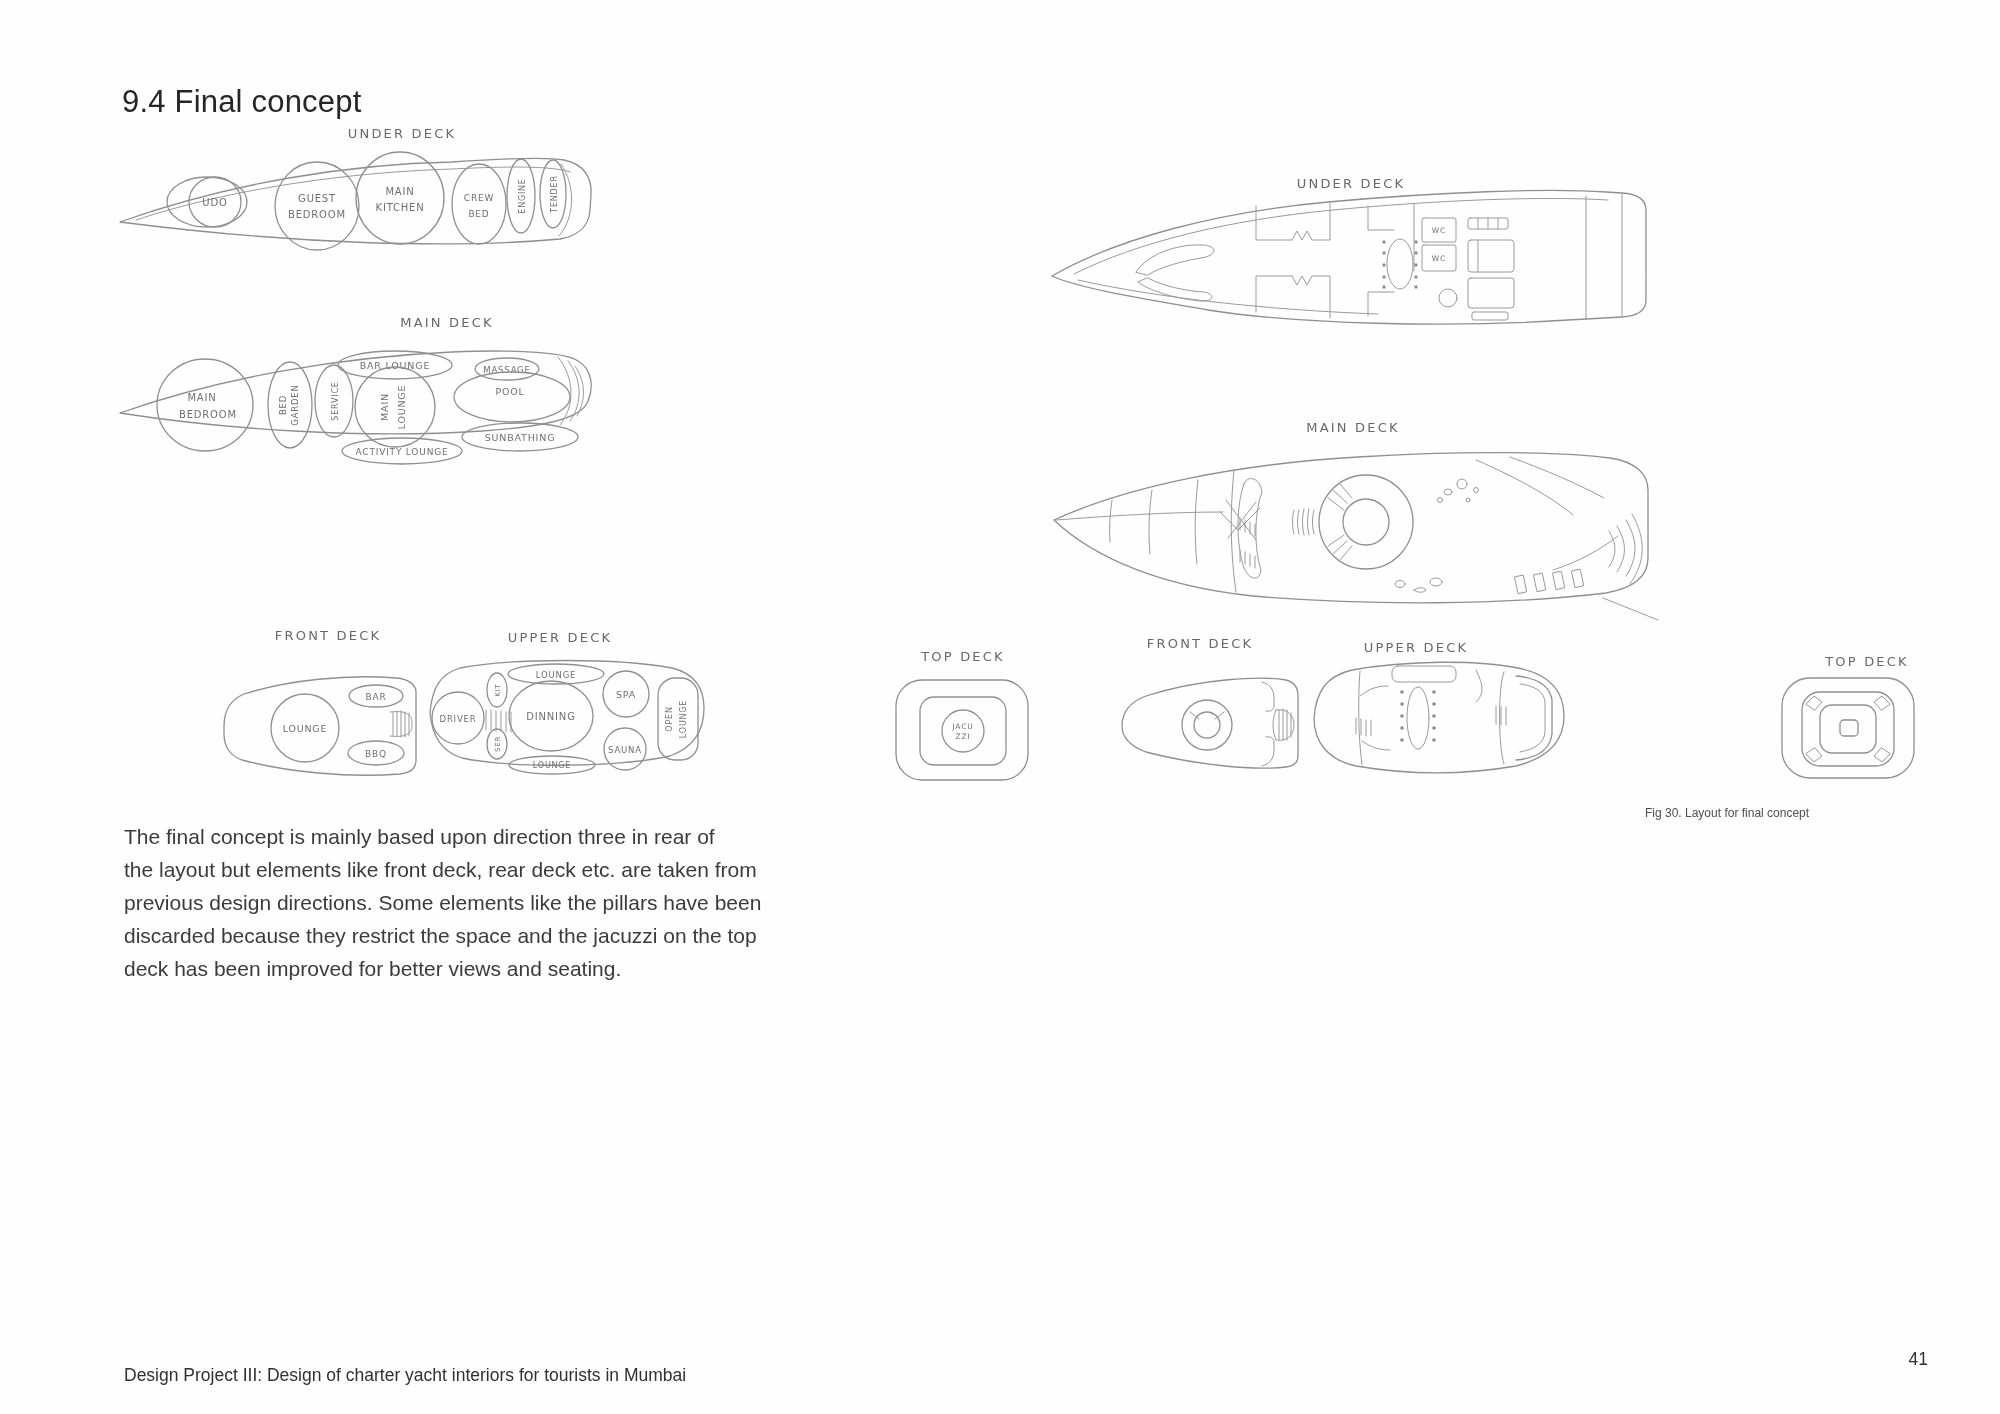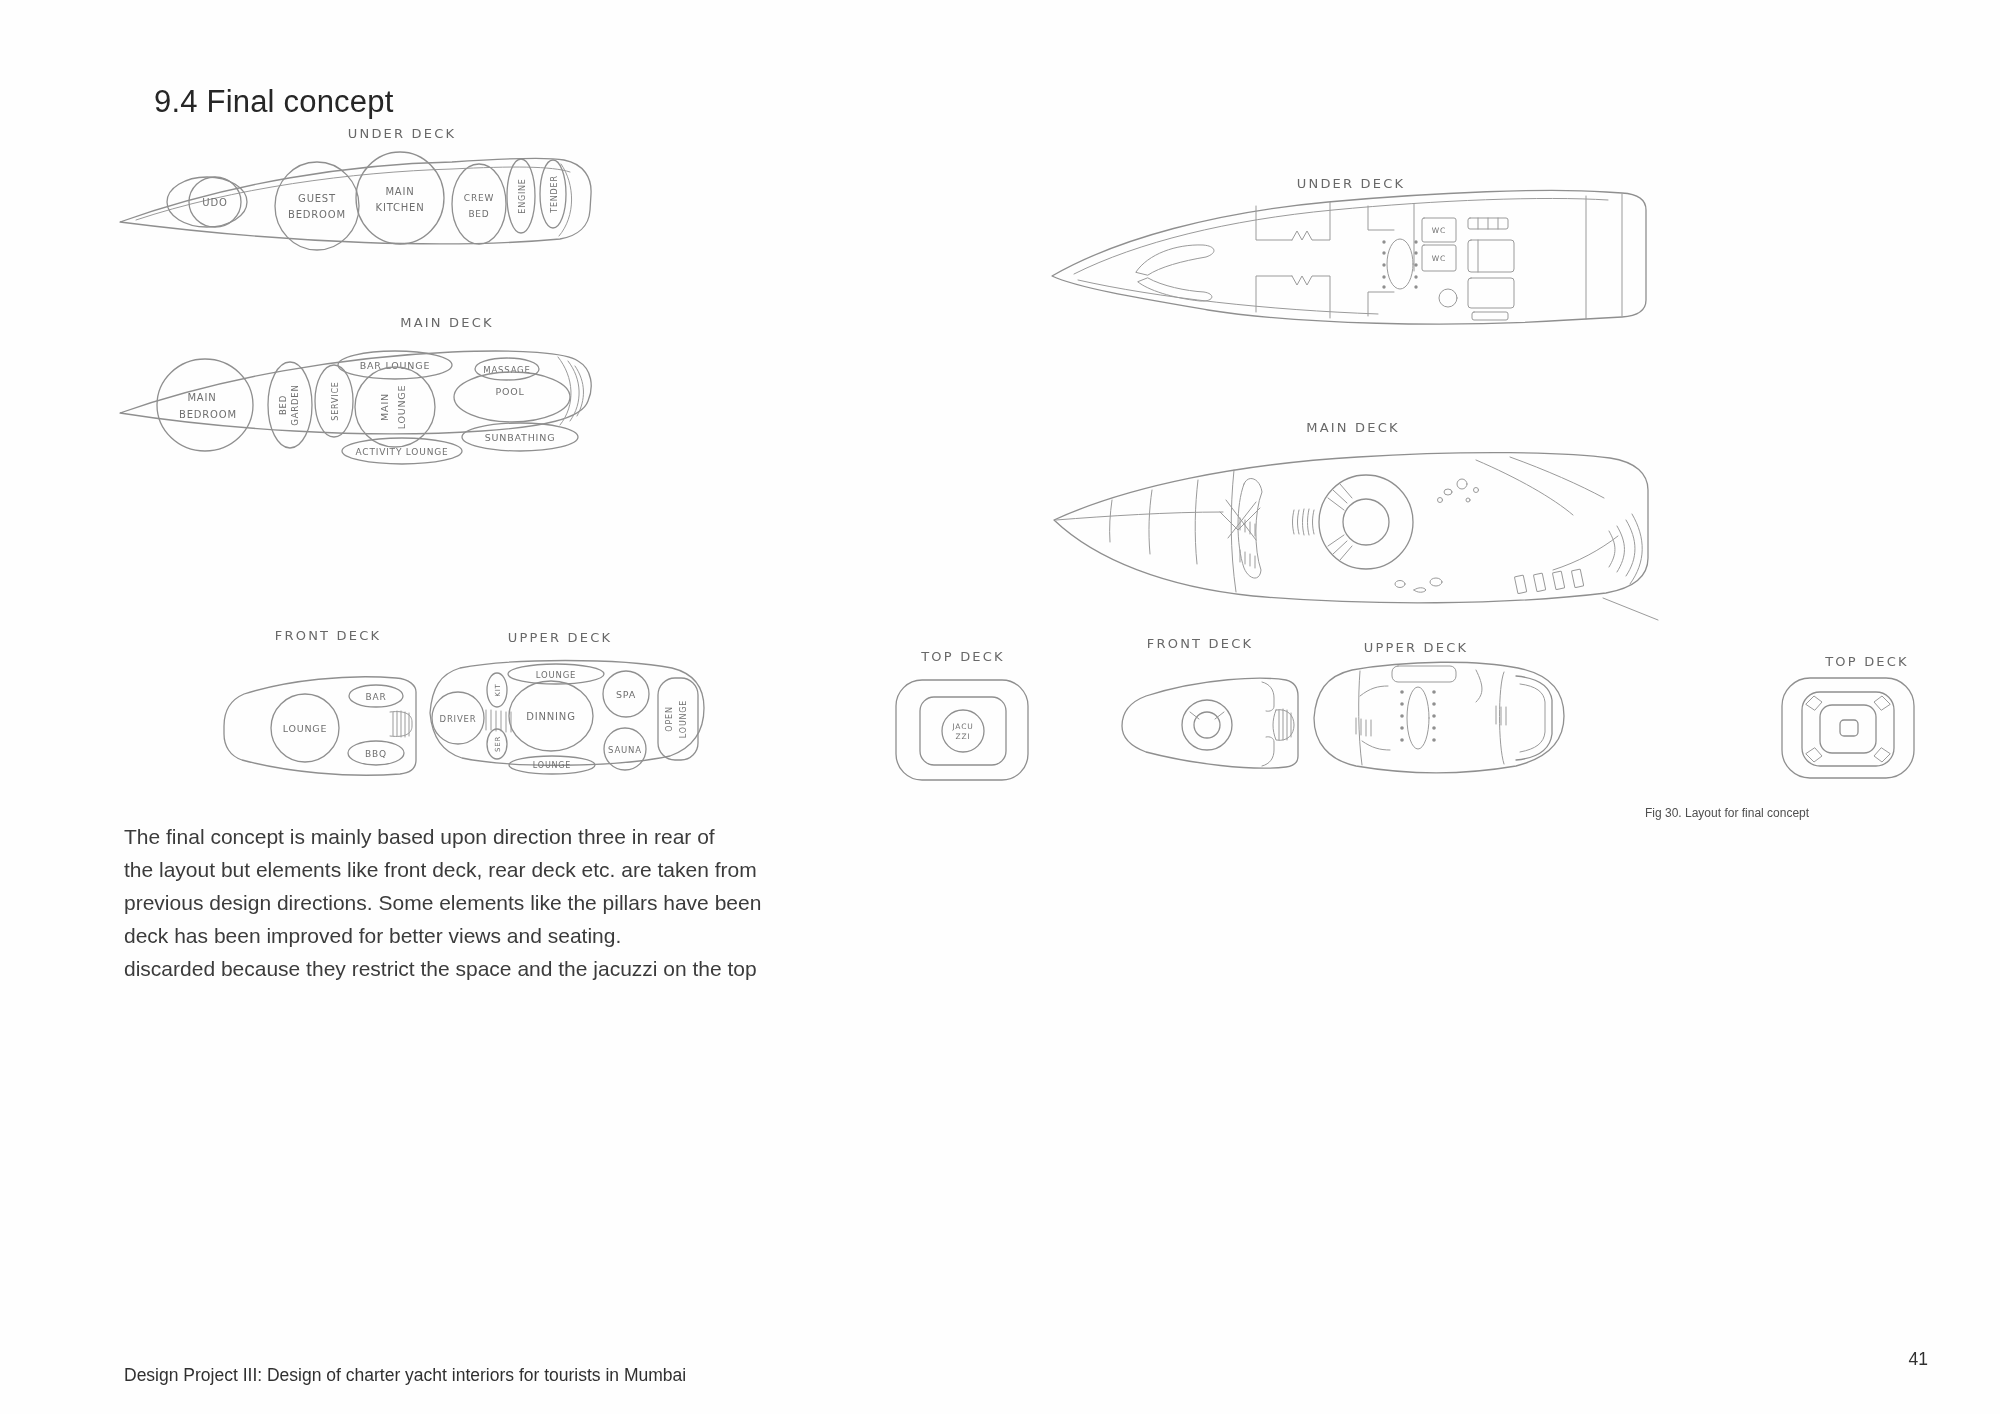--- a/index.html
+++ b/index.html
@@ -4,21 +4,21 @@
 <style>
   html,body{margin:0;padding:0;background:#ffffff;}
   #page{position:relative;width:2000px;height:1414px;background:#fefefe;overflow:hidden;
         font-family:"Liberation Sans",sans-serif;color:#3c3c3c;}
   .sk{position:absolute;overflow:visible;}
   .pc{fill:none;stroke:#8f8f8f;stroke-width:1.3;stroke-linecap:round;stroke-linejoin:round;}
   .pct{fill:none;stroke:#9a9a9a;stroke-width:1;stroke-linecap:round;stroke-linejoin:round;}
   .dot{fill:#8f8f8f;stroke:none;}
   .hw{font-family:"DejaVu Sans",sans-serif;fill:#6f6f6f;text-anchor:middle;letter-spacing:0.8px;}
   .hwt{font-family:"DejaVu Sans",sans-serif;fill:#686868;text-anchor:middle;letter-spacing:2.2px;}
-  #page-title{position:absolute;left:122px;top:84px;font-size:31px;color:#262626;letter-spacing:0.2px;margin-left:32px;}
+  #page-title{position:absolute;left:122px;top:84px;font-size:31px;color:#262626;letter-spacing:0.2px;}
   #body-text{position:absolute;left:124px;top:820px;font-size:21px;line-height:33px;color:#3b3b3b;}
   #fig-caption{position:absolute;left:1645px;top:806px;font-size:12px;color:#4f4f4f;}
   #footer{position:absolute;left:124px;top:1349px;font-size:17.5px;color:#303030;margin-top:16px;}
   #page-num{position:absolute;right:72px;top:1349px;font-size:17.5px;color:#303030;}
 </style>
 </head>
 <body>
 
 <div id="page">
 
@@ -349,20 +349,20 @@
       </g>
     </g>
   </svg>
 
   <div id="fig-caption">Fig 30. Layout for  final concept</div>
 
   <div id="body-text">
     <div>The final concept is mainly based upon direction three in rear of</div>
     <div>the layout but elements like front deck, rear deck etc. are taken from</div>
     <div>previous design directions. Some elements like the pillars have been</div>
+    <div>discarded because they restrict the space and the jacuzzi on the top</div>
     <div>deck has been improved for better views and seating.</div>
-    <div>discarded because they restrict the space and the jacuzzi on the top</div>
   </div>
 
   <div id="footer">Design Project III: Design of charter yacht interiors for tourists in Mumbai</div>
   <div id="page-num">41</div>
 
 </div>
 
 </body></html>

